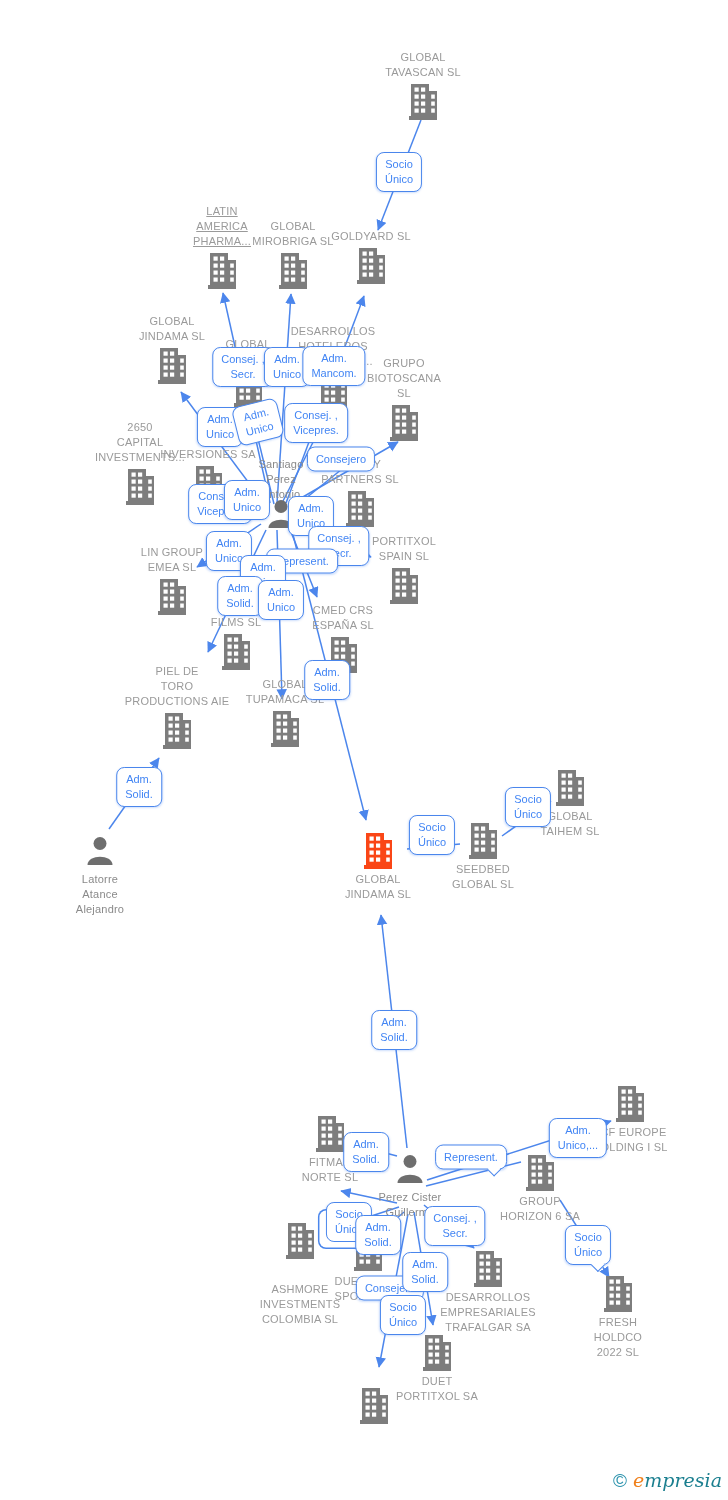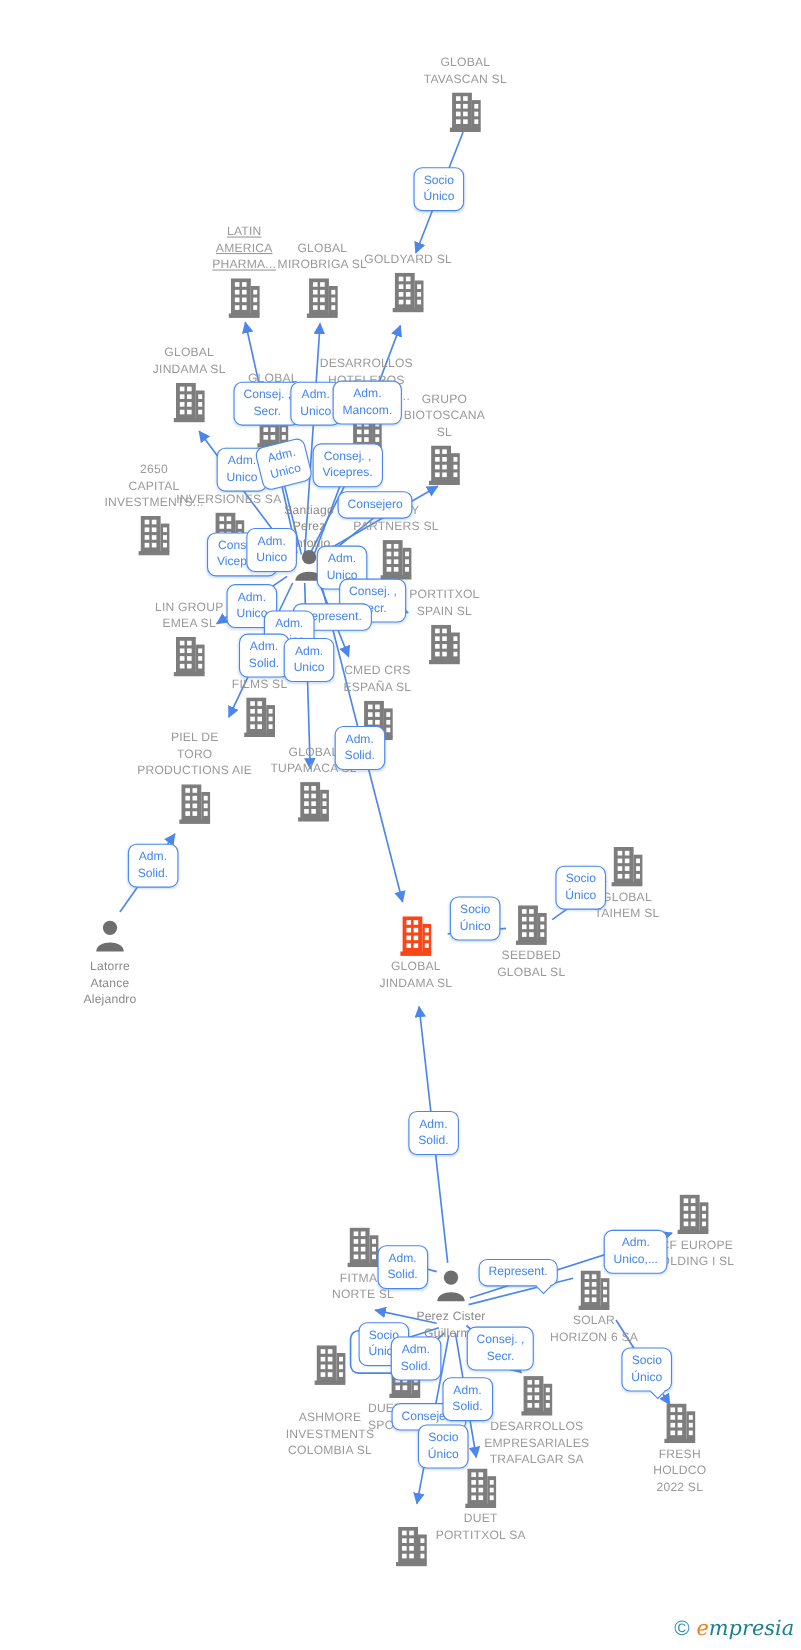--- a/index.html
+++ b/index.html
@@ -664,21 +664,21 @@
               <rect x="6.5" y="17.5" width="4.2" height="4.2"></rect>
               <rect x="13" y="17.5" width="4.2" height="4.2"></rect>
               <rect x="6.5" y="24.5" width="4.2" height="4.2"></rect>
               <rect x="13" y="24.5" width="4.2" height="4.2"></rect>
               <rect x="23.2" y="10.5" width="3.6" height="4.2"></rect>
               <rect x="23.2" y="17.5" width="3.6" height="4.2"></rect>
               <rect x="23.2" y="24.5" width="3.6" height="4.2"></rect>
             </g>
           </svg></span>
         <div class="node-label" style="left: 465px; top: 1194px;">
-          <div>SOLAR</div>
+          <div>GROUP</div>
           <div>HORIZON 6 SA</div>
         </div>
       </div>
       <div class="node company">
         <span class="node-icon" style="left: 285px; top: 1223px;"><svg width="30" height="36" viewBox="0 0 30 36">
             <g fill="#7d7d7d">
               <rect x="3" y="0" width="18" height="33"></rect>
               <rect x="21" y="7" width="8" height="26"></rect>
               <rect x="1" y="32" width="28" height="4"></rect>
             </g>

